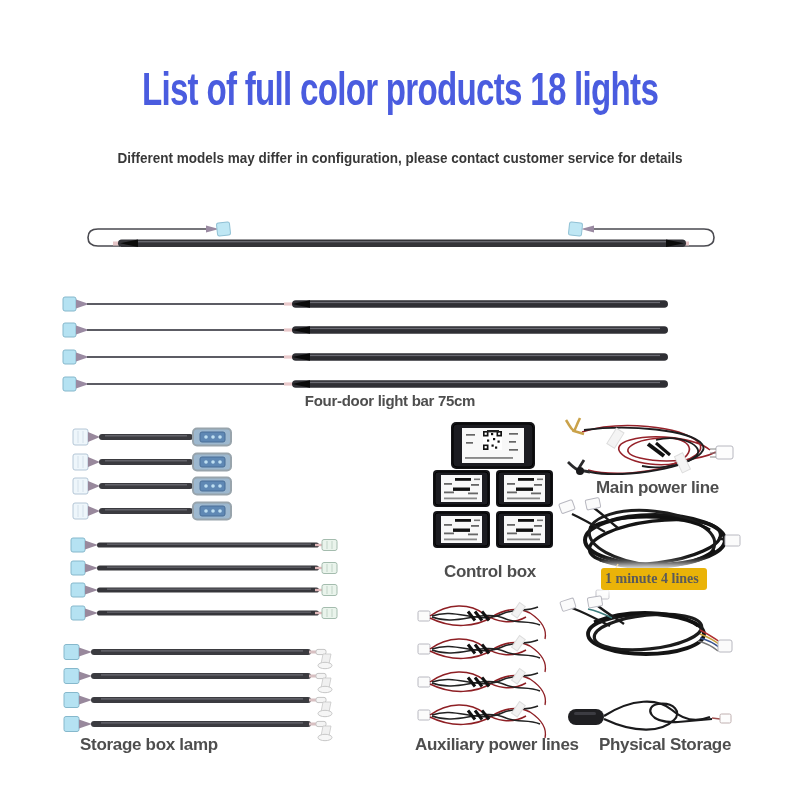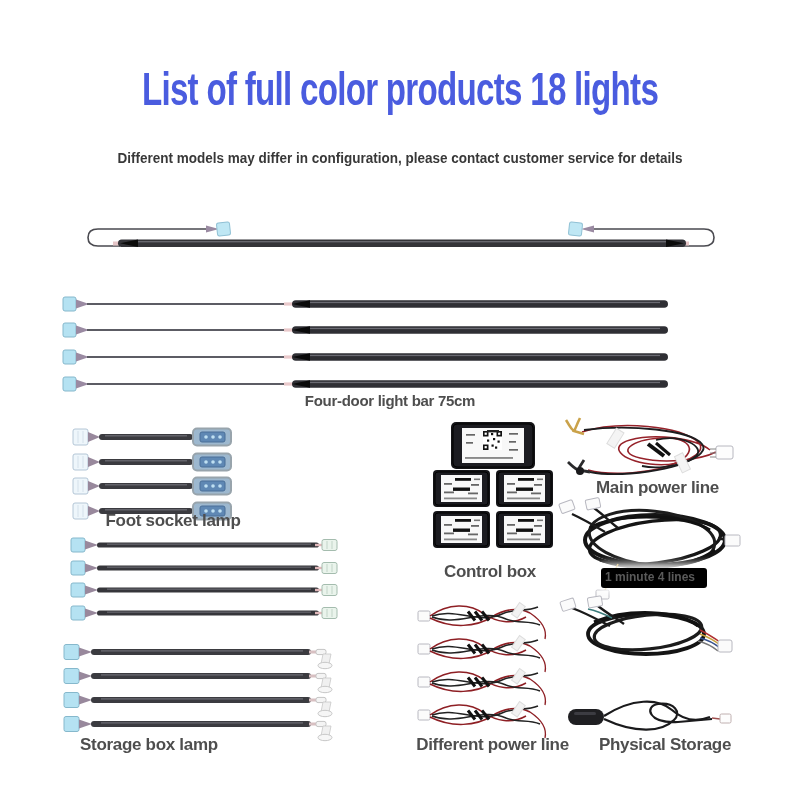--- a/index.html
+++ b/index.html
@@ -23,23 +23,23 @@
     transform:scaleX(.9);transform-origin:center;
   }
   .lbl{
     position:absolute;font-weight:700;color:var(--label-color);
     font-size:15px;letter-spacing:-.3px;white-space:nowrap;
   }
   .lbl.center{text-align:center;}
   .lbl.big{font-size:17px;}
   .minibox{
     position:absolute;left:601px;top:568px;width:100px;
-    background:#000000;box-shadow:0 0 8px 4px #ffffff;border-radius:3px;
-    font-weight:700;color:#5a5a5a;font-size:12px;line-height:1.3;
-    padding:2px 2px 2px 4px;white-space:normal;
+    background:#eab308;box-shadow:0 0 8px 4px #ffffff;border-radius:3px;
+    font-weight:700;color:#5a5a5a;font-size:14px;line-height:1.3;
+    padding:2px 2px 2px 4px;white-space:normal;font-family:Liberation Serif, serif;
   }
   svg.art{position:absolute;overflow:visible;}
 </style>
 </head>
 <body>
 
 <div class="canvas">
 
   <div class="page-title">List of full color products 18 lights</div>
   <div class="page-subtitle">Different models may differ in configuration, please contact customer service for details</div>
@@ -92,21 +92,20 @@
         <circle cx="151" cy="0" r="1.8" fill="#bfe0f2"></circle>
         <circle cx="158" cy="0" r="1.8" fill="#bfe0f2"></circle>
         <circle cx="165" cy="0" r="1.8" fill="#bfe0f2"></circle>
       </g>
     </defs>
     <use href="#fs-row" x="0" y="9"></use>
     <use href="#fs-row" x="0" y="34"></use>
     <use href="#fs-row" x="0" y="58"></use>
     <use href="#fs-row" x="0" y="83"></use>
   </svg>
-  <div class="lbl big center" style="left:93px;top:511px;width:160px;">Foot socket lamp</div>
 
   <svg class="art" style="left:425px;top:420px;" width="135" height="132" viewBox="0 0 135 132">
     <defs>
       <g id="cbox">
         <rect x="0" y="0" width="57" height="37" rx="4" fill="#141417"></rect>
         <rect x="2" y="2" width="53" height="33" rx="3" fill="#1c1c21" stroke="#000"></rect>
         <rect x="8" y="5" width="41" height="27" fill="#f8f8f8"></rect>
         <rect x="22" y="8" width="16" height="2.8" fill="#111"></rect>
         <rect x="41" y="8.5" width="6" height="1.6" fill="#777"></rect>
         <rect x="11" y="13" width="8" height="1.8" fill="#666"></rect>
@@ -269,21 +268,21 @@
             <rect x="-3" y="-7" width="7" height="14" fill="#f2f2f2" stroke="#ddd"></rect>
           </g>
         <path d="M112 -3 C124 5 129 14 127 23" fill="none" stroke="#8e1f24" stroke-width="1.3"></path>
       </g>
     </defs>
     <use href="#aux-row" x="0" y="16"></use>
     <use href="#aux-row" x="0" y="49"></use>
     <use href="#aux-row" x="0" y="82"></use>
     <use href="#aux-row" x="0" y="115"></use>
   </svg>
-  <div class="lbl big center" style="left:415px;top:735px;width:155px;">Different power line</div>
+  <div class="lbl big center" style="left:415px;top:735px;width:155px;">Auxiliary power lines</div>
 
   <svg class="art" style="left:560px;top:690px;" width="185" height="52" viewBox="0 0 185 52">
     <path d="M44 26 C72 8 98 8 112 20 C122 29 134 33 150 27" fill="none" stroke="#1a1a1c" stroke-width="2.2"></path>
     <path d="M44 29 C76 44 102 42 114 30 C122 22 114 12 98 14 C84 16 88 34 118 32 L152 29" fill="none" stroke="#1a1a1c" stroke-width="2.2"></path>
     <rect x="8" y="19" width="36" height="16" rx="8" fill="#1f1f22"></rect>
     <rect x="14" y="22" width="22" height="3" rx="1.5" fill="#3c3c42"></rect>
     <line x1="152" y1="28" x2="160" y2="29" stroke="#a05050" stroke-width="1.6"></line>
     <rect x="160" y="24" width="11" height="9" rx="1.5" fill="#fdfdfd" stroke="#c0b0b0"></rect>
   </svg>
   <div class="lbl big center" style="left:590px;top:735px;width:150px;">Physical Storage</div>

